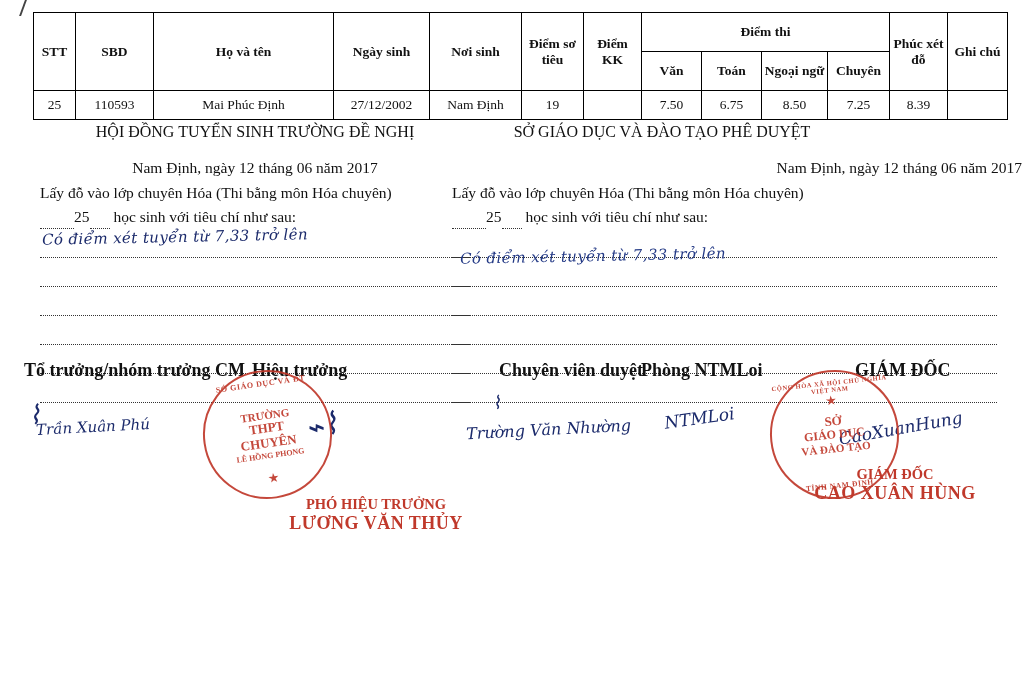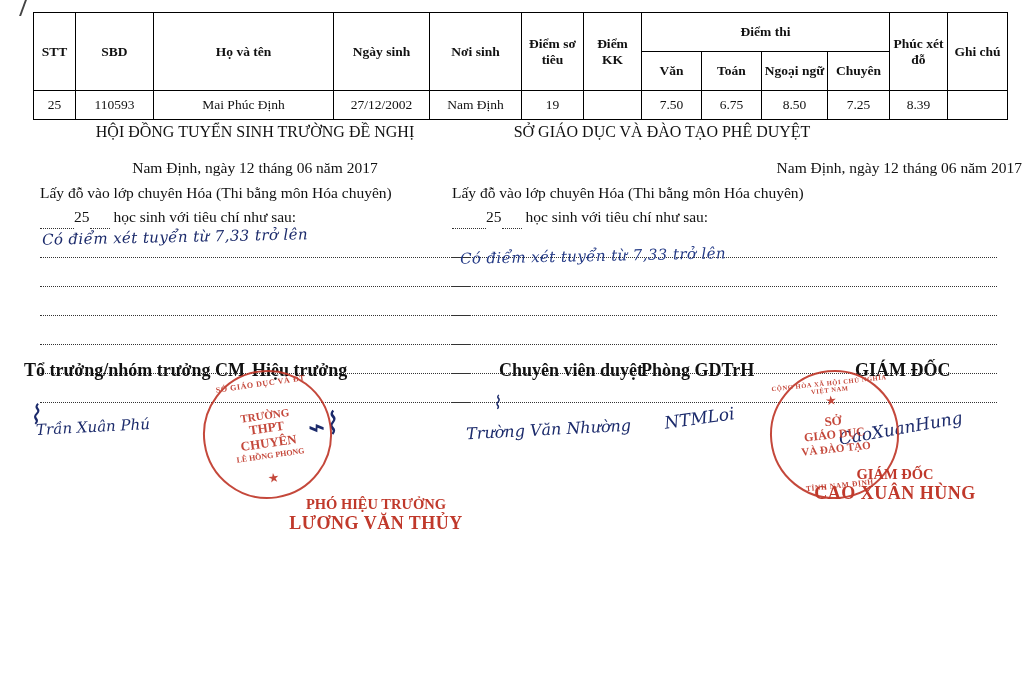--- a/index.html
+++ b/index.html
@@ -274,21 +274,21 @@
     <div class="dotline" style="width:545px"></div>
   </div>
 
   <div class="hand" style="left:42px; top:228px;">Có điểm xét tuyển từ 7,33 trở lên</div>
 
   <div class="hand blue2" style="left:460px; top:247px;">Có điểm xét tuyển từ 7,33 trở lên</div>
 
   <div class="sig-label" style="left:24px; top:360px;">Tổ trưởng/nhóm trưởng CM</div>
   <div class="sig-label" style="left:252px; top:360px;">Hiệu trưởng</div>
   <div class="sig-label" style="left:467px; top:360px;margin-left:32px;">Chuyên viên duyệt</div>
-  <div class="sig-label" style="left:641px; top:360px;">Phòng GDTrH</div>
+  <div class="sig-label" style="left:641px; top:360px;">Phòng NTMLoi</div>
   <div class="sig-label" style="left:855px; top:360px;">GIÁM ĐỐC</div>
 
   <div class="scribble" style="left:28px; top:400px; font-size:18px; transform:rotate(-6deg);">
     <span style="font-size:26px;">⌇</span>
   </div>
   <div class="scribble" style="left:36px; top:418px; font-size:15px; transform:rotate(-3deg);">Trần Xuân Phú</div>
 
   <div class="scribble" style="left:305px; top:408px; font-size:30px; transform:rotate(-12deg); color:#1b2a6b;">⌁⌇</div>
 
   <div class="scribble" style="left:492px; top:392px; font-size:18px; transform:rotate(-8deg);">⌇</div>

